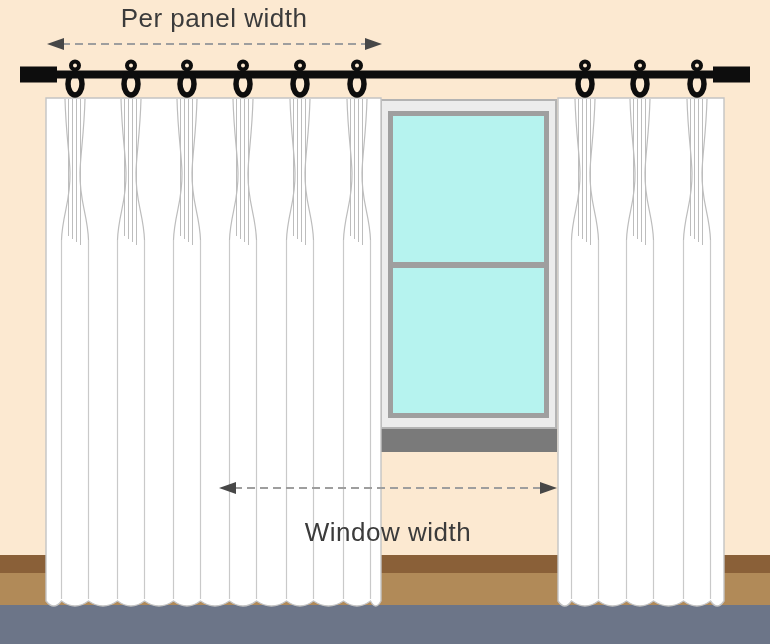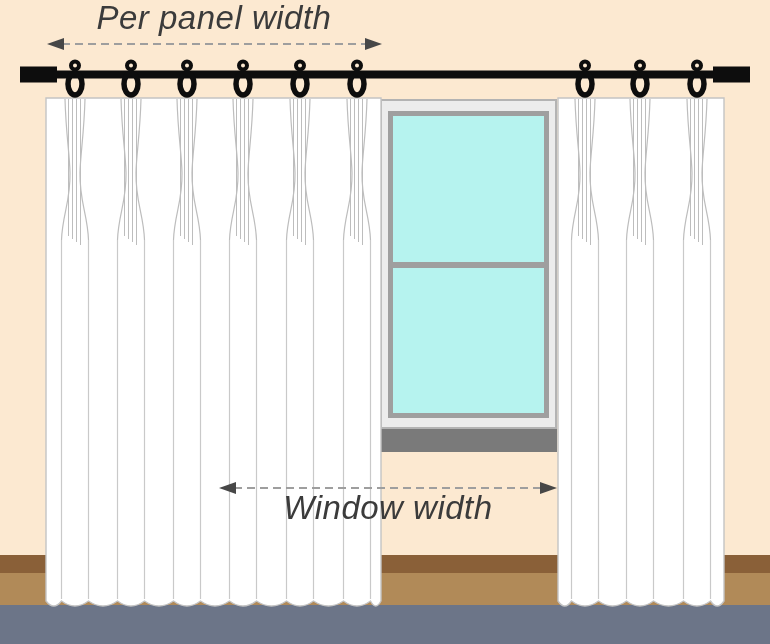--- a/index.html
+++ b/index.html
@@ -13,24 +13,24 @@
   .window{position:absolute;left:380px;top:99px;width:177px;height:330px;
           background:#ececec;border:2px solid #b3b3b3;box-sizing:border-box;}
   .glass{position:absolute;left:6px;top:10px;width:161px;height:307px;
          background:#b6f3ef;border:5px solid #9f9f9f;box-sizing:border-box;}
   .pane{position:absolute;left:0;width:100%;height:calc(50% - 3px);}
   .pane.top{top:0;}
   .pane.bottom{bottom:0;}
   .sash-divider{position:absolute;left:0;top:calc(50% - 3px);width:100%;height:6px;background:#9f9f9f;}
   .sill{position:absolute;left:380px;top:429px;width:177px;height:23px;background:#7a7a7a;}
   #scene-svg{position:absolute;left:0;top:0;z-index:5;}
-  .label{position:absolute;z-index:6;color:#3b3b3b;font-style:italic;font-size:33px;
+  .label{position:absolute;z-index:6;color:#3b3b3b;font-size:26px;
          line-height:32px;text-align:center;letter-spacing:.5px;white-space:nowrap;}
   .label-per-panel{left:46px;top:2px;width:336px;}
-  .label-window-width{left:219px;top:492px;width:338px;}
+  .label-window-width{left:219px;top:516px;width:338px;}
 </style>
 </head>
 <body>
 
 <div class="scene">
 
   <div class="band baseboard-top"></div>
   <div class="band baseboard"></div>
   <div class="band floor"></div>
 

